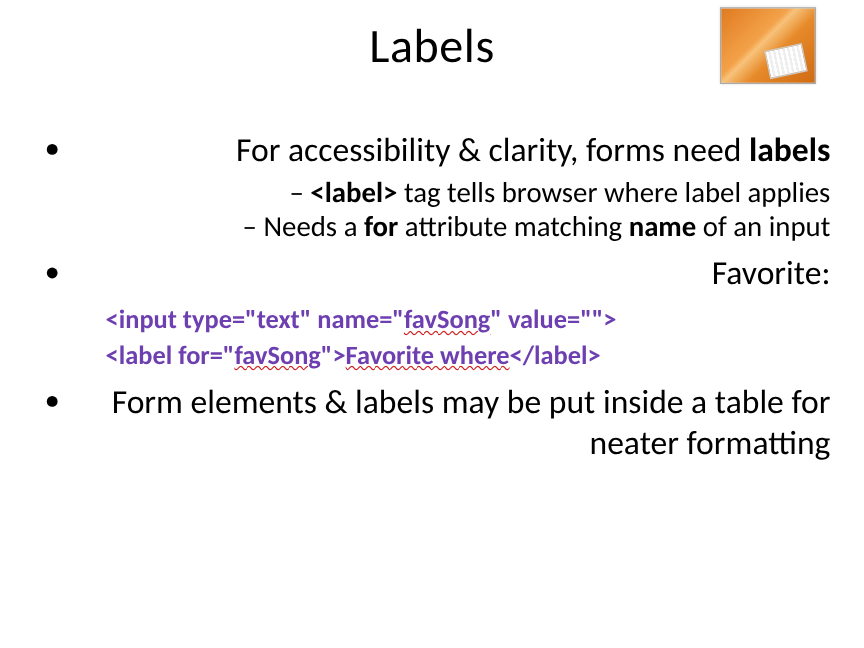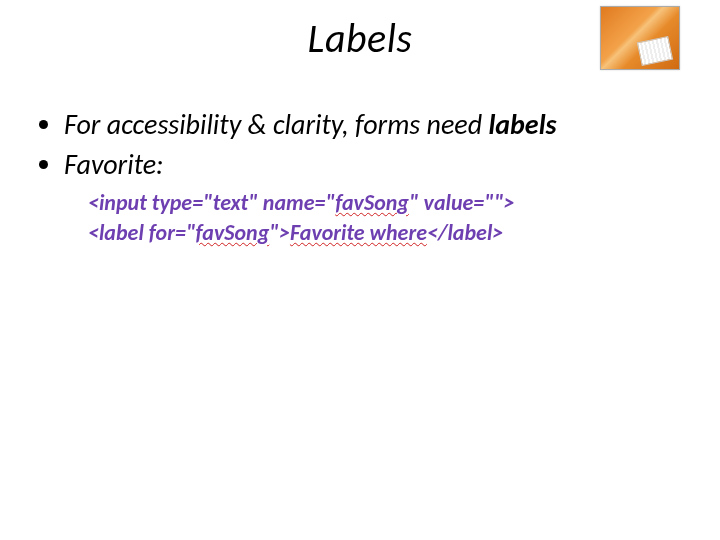--- a/index.html
+++ b/index.html
@@ -10,21 +10,20 @@
     background: #fff;
     font-family: "Calibri", "Segoe UI", Arial, sans-serif;
     color: #000;
     overflow: hidden;
   }
   .slide {
     position: relative;
     width: 720px;
     height: 445px;
     box-sizing: border-box;
-    font-style: italic;
   }
   .title-wrap {
     position: absolute;
     top: 14px;
     left: 0;
     width: 720px;
     text-align: center;
   }
   .title {
     font-size: 40px;
@@ -57,20 +56,21 @@
     top: 108px;
     left: 36px;
     right: 28px;
     font-size: 28px;
     line-height: 1.22;
   }
   ul.level1 {
     list-style: disc;
     margin: 0;
     padding-left: 28px;
+    text-align: right;
   }
   ul.level1 > li {
     margin-bottom: 6px;
   }
   ul.level2 {
     list-style: none;
     margin: 4px 0 6px 0;
     padding-left: 24px;
     font-size: 24px;
   }
@@ -107,32 +107,45 @@
 
   <div class="title-wrap">
     <span class="title">Labels</span>
   </div>
 
   <div class="body">
     <ul class="level1">
 
       <li>
         <span>For accessibility &amp; clarity, forms need </span><span class="bold">labels</span>
+        <ul class="level2">
+          <li>
+            <span class="bold">&lt;label&gt;</span><span> tag tells browser where label applies</span>
+          </li>
+          <li>
+            <span>Needs a </span><span class="bold">for</span><span> attribute matching </span><span class="bold">name</span><span> of an input</span>
+          </li>
+        </ul>
       </li>
 
       <li>
         <span>Favorite:</span>
       </li>
     </ul>
 
     <div class="code-block">
       <div class="code-line">
         <span>&lt;input type="text" name="</span><span class="wavy">favSong</span><span>" value=""&gt;</span>
       </div>
       <div class="code-line">
         <span>&lt;label for="</span><span class="wavy">favSong</span><span>"&gt;</span><span class="wavy">Favorite where</span><span>&lt;/label&gt;</span>
       </div>
     </div>
 
+    <ul class="level1">
+      <li>
+        <span>Form elements &amp; labels may be put inside a table for neater formatting</span>
+      </li>
+    </ul>
 
   </div>
 
 </div>
 
 </body></html>

